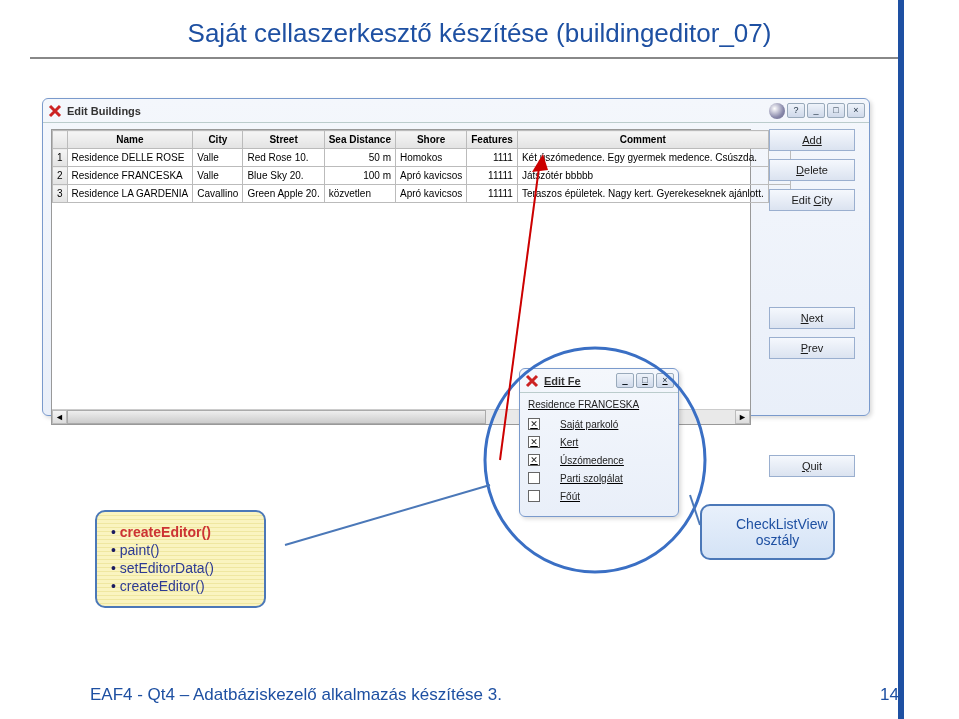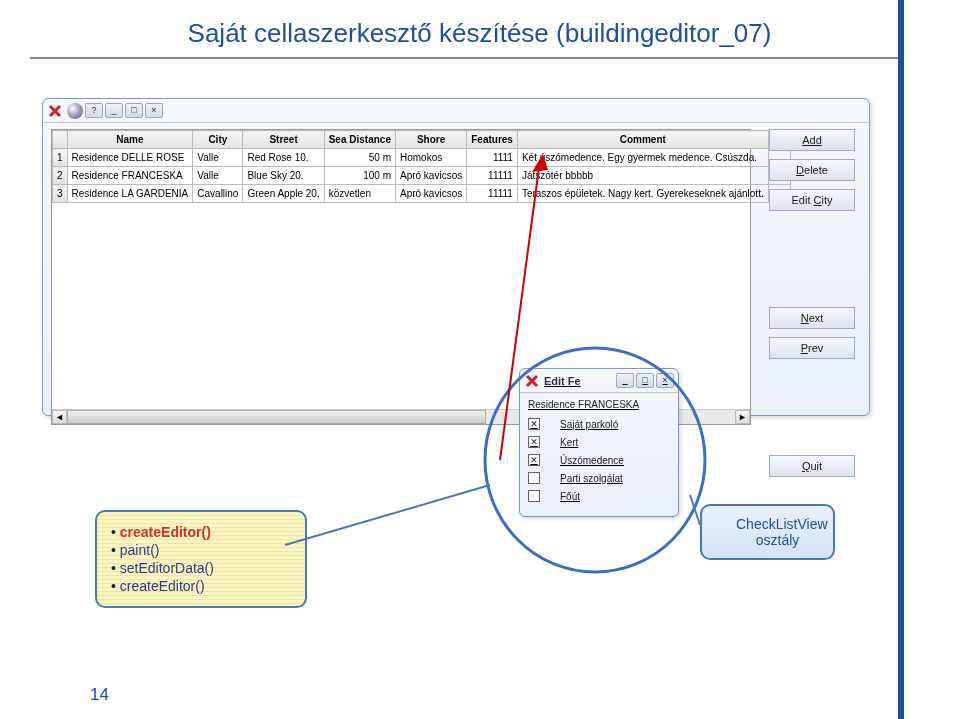--- a/index.html
+++ b/index.html
@@ -39,21 +39,21 @@
   .qt-btn u { text-decoration: underline; }
   
   .popup-win { left: 519px; top: 368px; width: 160px; border: 1px solid #7a9acc; background: linear-gradient(#f4f7fc,#e9eff9); border-radius: 6px; box-shadow: 2px 2px 4px rgba(0,0,0,0.15); text-decoration: underline; }
   .popup-client { padding: 6px 8px 8px; }
   .popup-name { font-size: 10px; color: #222; margin-bottom: 8px; }
   .checkrow { display: flex; align-items: center; gap: 20px; font-size: 10px; color: #222; margin: 6px 0; }
   .cb { width: 12px; height: 12px; border: 1px solid #666; background: #fff; display: inline-flex; align-items: center; justify-content: center; font-size: 10px; line-height: 10px; }
   .cb.checked::after { content: "✕"; color: #222; font-size: 9px; }
   
   .callout-box { position: absolute; border: 2px solid #4b78b8; border-radius: 10px; padding: 10px 14px; }
-  .callout-methods { left: 95px; top: 510px; width: 212px; background: repeating-linear-gradient(#faf4c0 0, #faf4c0 3px, #efe7a1 3px, #efe7a1 4px); }
+  .callout-methods { left: 95px; top: 510px; width: 171px; background: repeating-linear-gradient(#faf4c0 0, #faf4c0 3px, #efe7a1 3px, #efe7a1 4px); }
   .callout-methods .line { font-size: 14px; color: #1a1a60; margin: 2px 0; }
   .callout-methods .line .method { color: #2d3a93; }
   .callout-methods .line .first { color: #c33; font-weight: bold; }
   .callout-label { left: 700px; top: 504px; width: 135px; background: linear-gradient(#e8f0fb,#d4e3f6); text-align: center; font-size: 14px; color: #1e50a2; padding-left: 34px; }
   
   svg.overlay { position: absolute; left: 0; top: 0; width: 959px; height: 719px; pointer-events: none; }
   
   .footer { position: absolute; left: 0; right: 0; bottom: 14px; display: flex; justify-content: space-between; align-items: center; padding: 0 60px 0 90px; font-size: 17px; color: #1e50a2; }
 </style>
 </head>
@@ -62,20 +62,21 @@
 <div class="blue-vertical"></div>
 
 <h1 class="slide-title">Saját cellaszerkesztő készítése (buildingeditor_07)</h1>
 <div class="title-underline"></div>
 
 <div class="win main-win">
   <div class="titlebar">
     <svg class="tb-icon" viewBox="0 0 16 16">
         <path d="M3 3 L13 13 M13 3 L3 13" stroke="#c22" stroke-width="3"></path>
       </svg>
+    <span class="tb-title">Edit Buildings</span>
     <span class="tb-swirl"></span>
     <div class="tb-btns">
       <div class="tb-btn">?</div>
       <div class="tb-btn">_</div>
       <div class="tb-btn">□</div>
       <div class="tb-btn">×</div>
     </div>
   </div>
   <div class="client">
     <div class="table-wrap">
@@ -200,14 +201,15 @@
 <svg class="overlay">
   <ellipse cx="595" cy="460" rx="110" ry="112" fill="none" stroke="#3a6fc4" stroke-width="3"></ellipse>
   <line x1="540" y1="160" x2="500" y2="460" stroke="#c00" stroke-width="2"></line>
   <polygon points="543,154 532,172 548,170" fill="#c00"></polygon>
 
   <line x1="285" y1="545" x2="490" y2="485" stroke="#4b78b8" stroke-width="2"></line>
   <line x1="700" y1="525" x2="690" y2="495" stroke="#4b78b8" stroke-width="2"></line>
 </svg>
 
 <div class="footer">
+  <span>EAF4 - Qt4 – Adatbáziskezelő alkalmazás készítése 3.</span>
   <span>14</span>
 </div>
 
 </body></html>

